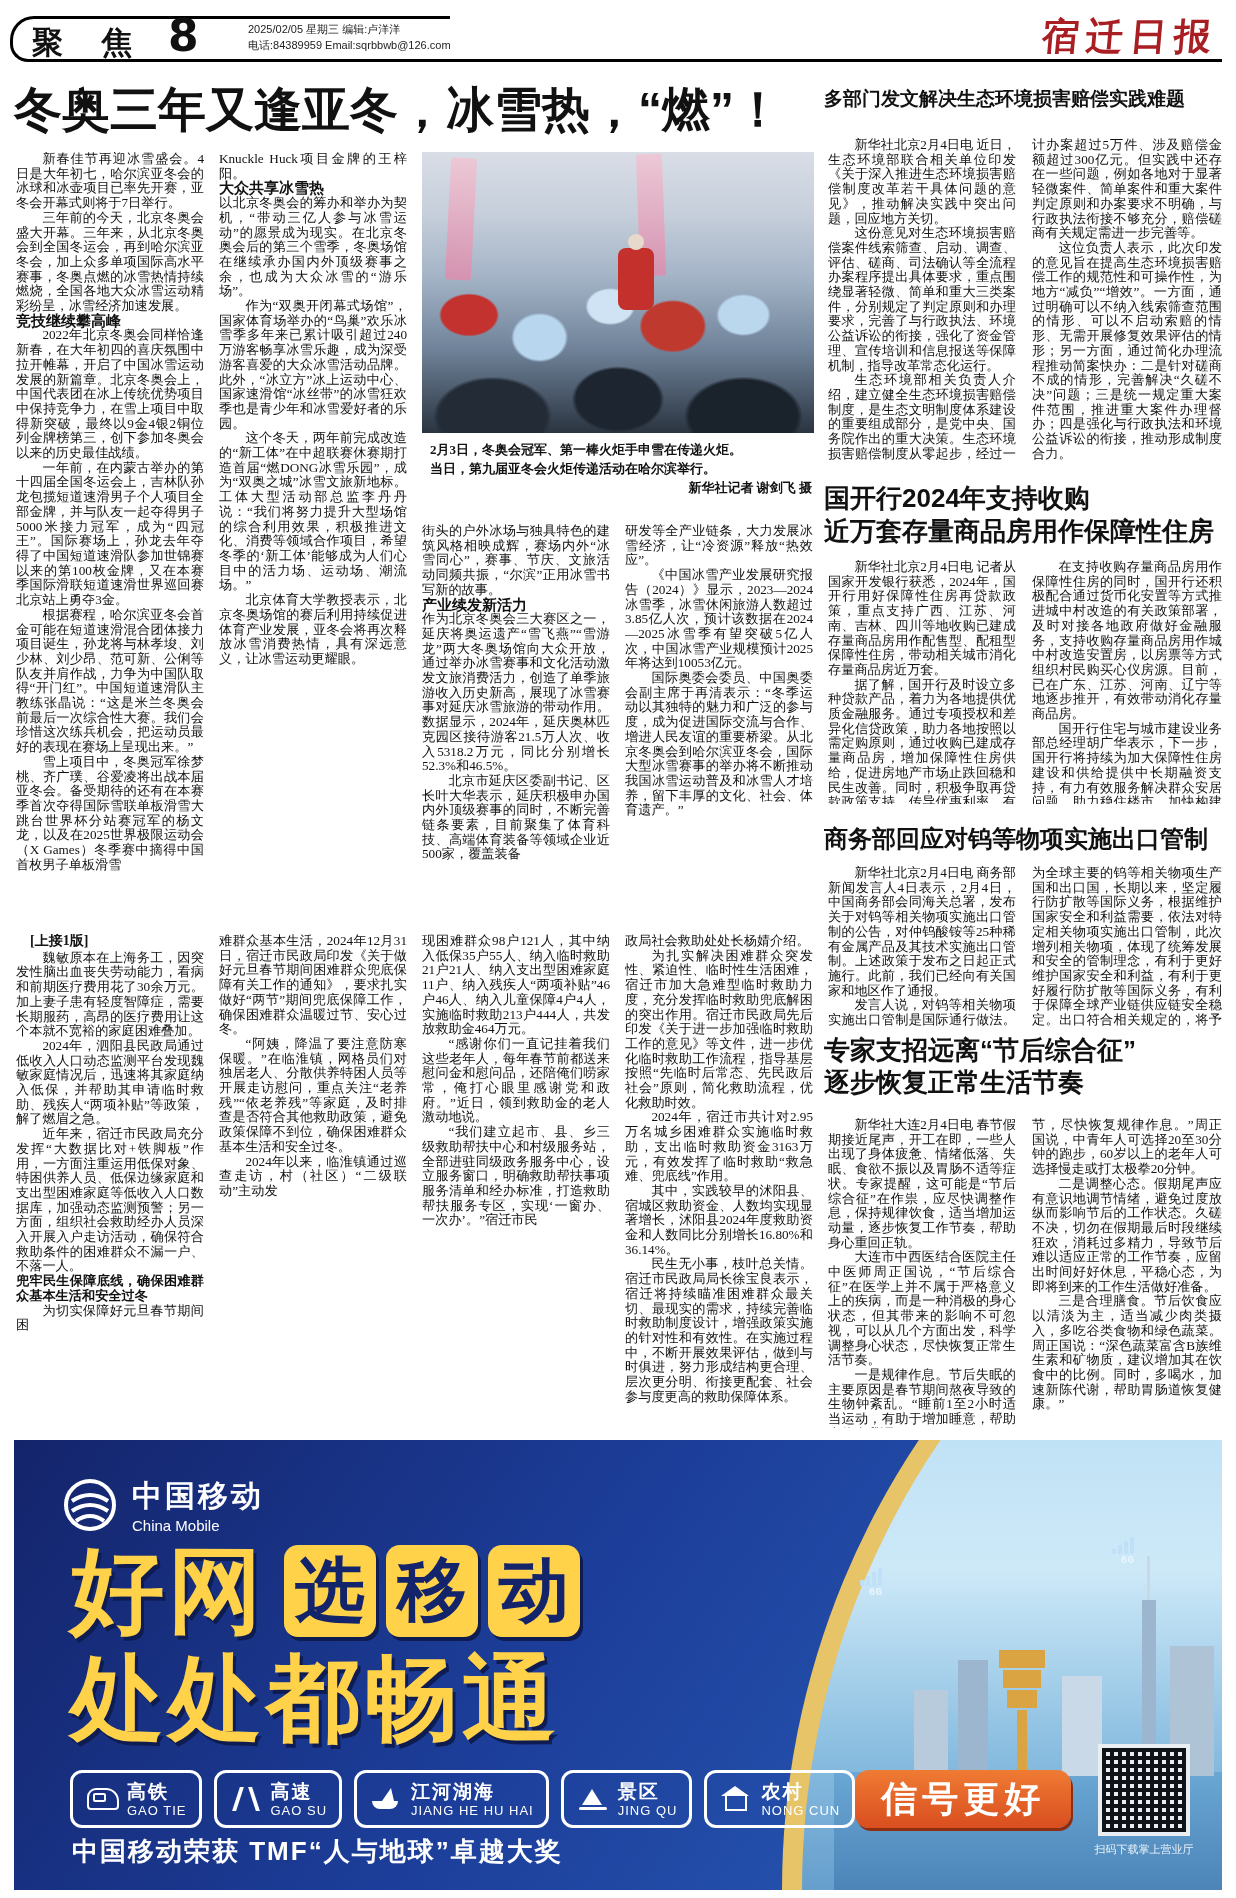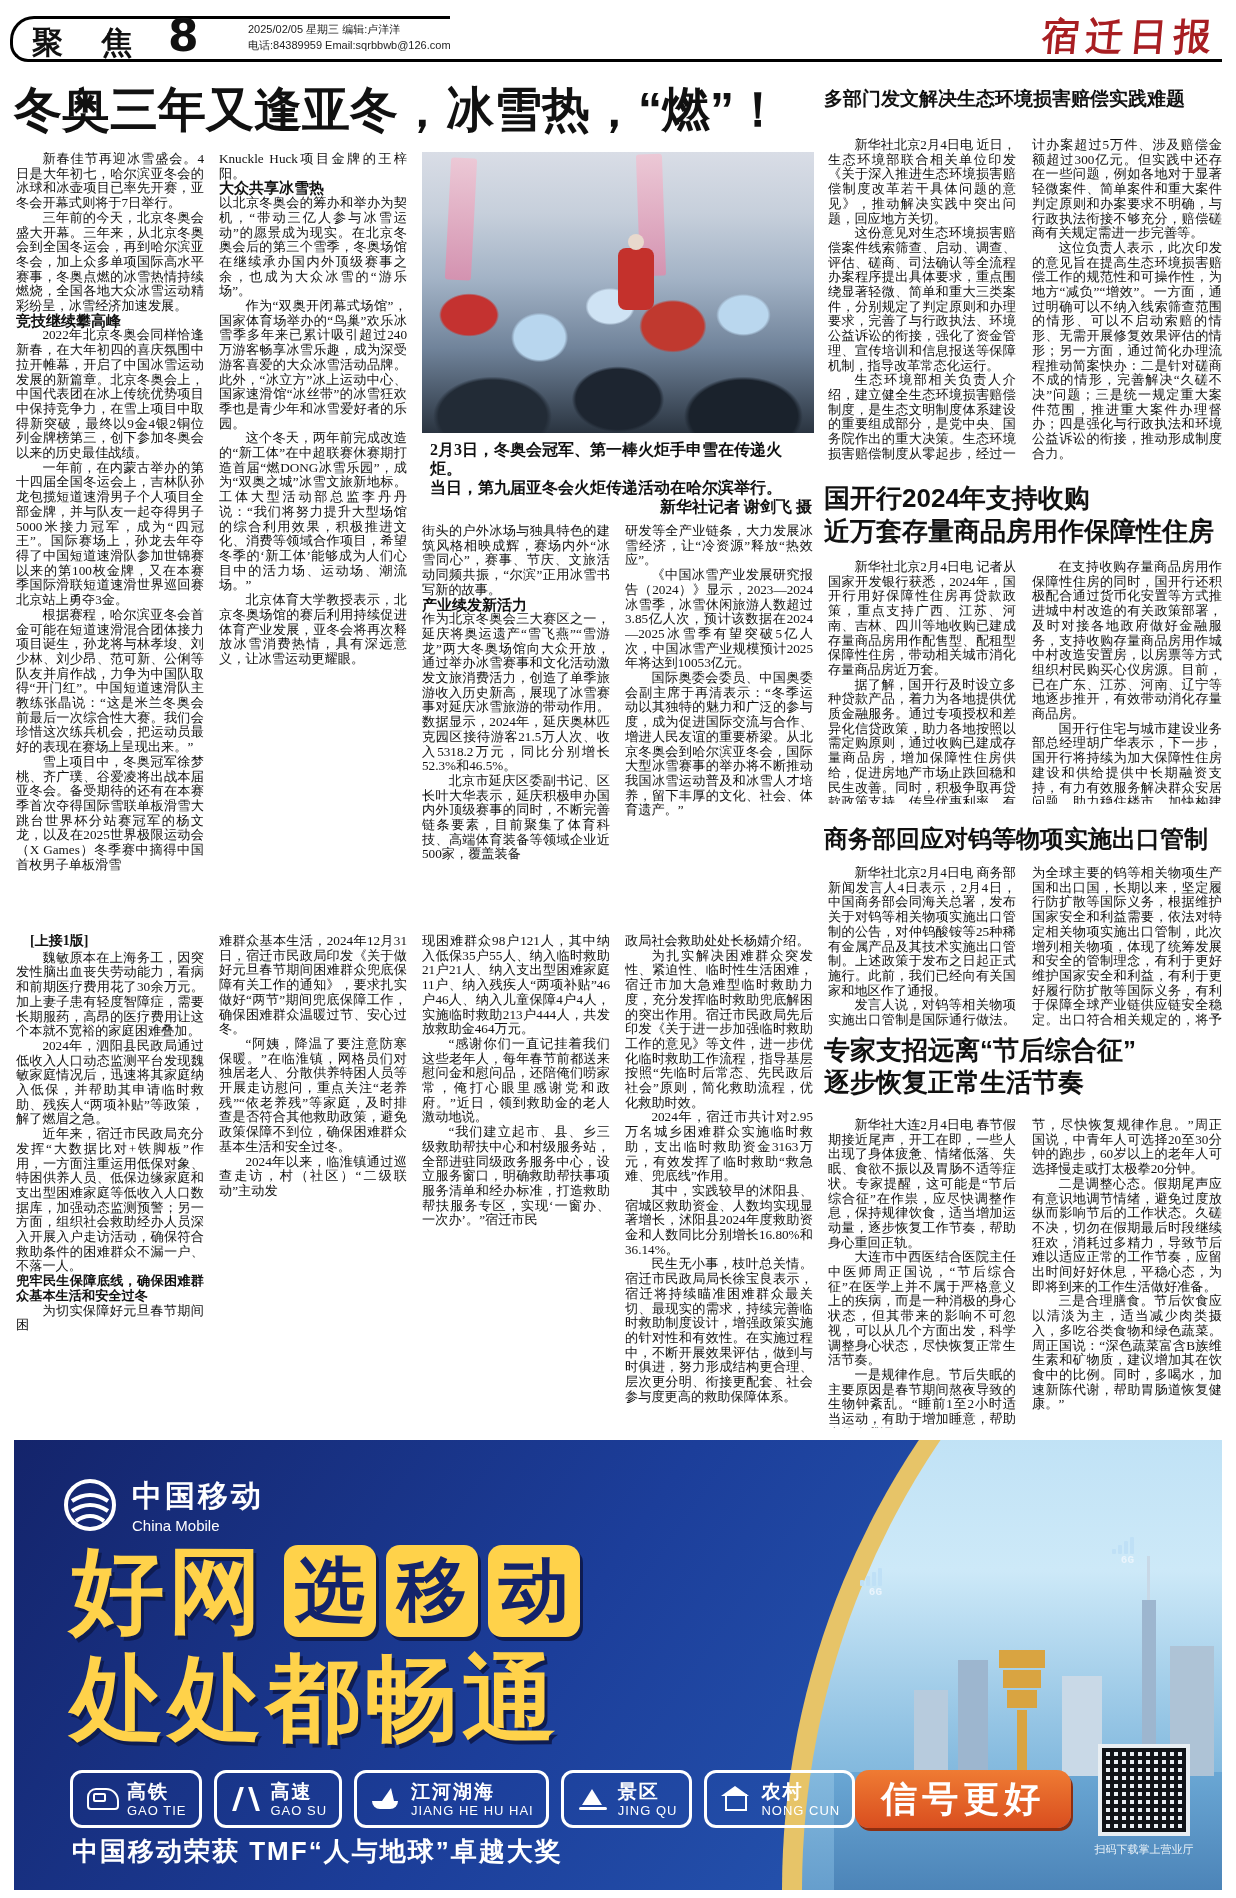--- a/index.html
+++ b/index.html
@@ -41,21 +41,21 @@
       radial-gradient(70px 50px at 50% 88%, #1d2530 0 60%, transparent 66%),
       radial-gradient(90px 60px at 18% 94%, #222b36 0 60%, transparent 66%),
       radial-gradient(90px 60px at 82% 94%, #1a222c 0 60%, transparent 66%),
       linear-gradient(180deg,#d9dde6 0,#c6cfdb 22%,#a3b3c6 45%,#70839a 70%,#2a3440 100%);}
   .banner{position:absolute;width:26px;height:122px;background:linear-gradient(180deg,#eec6d4,#d98fae);
           border-radius:3px;opacity:.9;}
   .torchbearer{position:absolute;left:50%;top:34%;width:36px;height:62px;background:#c4312c;
           border-radius:8px;}
   .torchbearer::before{content:"";position:absolute;left:10px;top:-14px;width:16px;height:16px;
           border-radius:50%;background:#e8d9cd;}
-  .caption{position:absolute;left:430px;top:440px;width:382px;font-size:16px;line-height:19px;
+  .caption{position:absolute;left:430px;top:440px;width:382px;font-size:13px;line-height:19px;
            font-weight:700;}
   .caption .credit{text-align:right;}
   
   .r-head{position:absolute;left:824px;width:400px;margin:0;text-align:left;font-weight:900;
           font-family:"Liberation Sans",sans-serif;}
   
   .ad{position:absolute;left:14px;top:1440px;width:1208px;height:450px;overflow:hidden;
       background:linear-gradient(125deg,#14246b 0%,#1c3e9a 45%,#2b63bd 100%);}
   .ad-gold{position:absolute;left:768px;top:-358px;width:1616px;height:1616px;border-radius:50%;
       background:#e7c468;}

